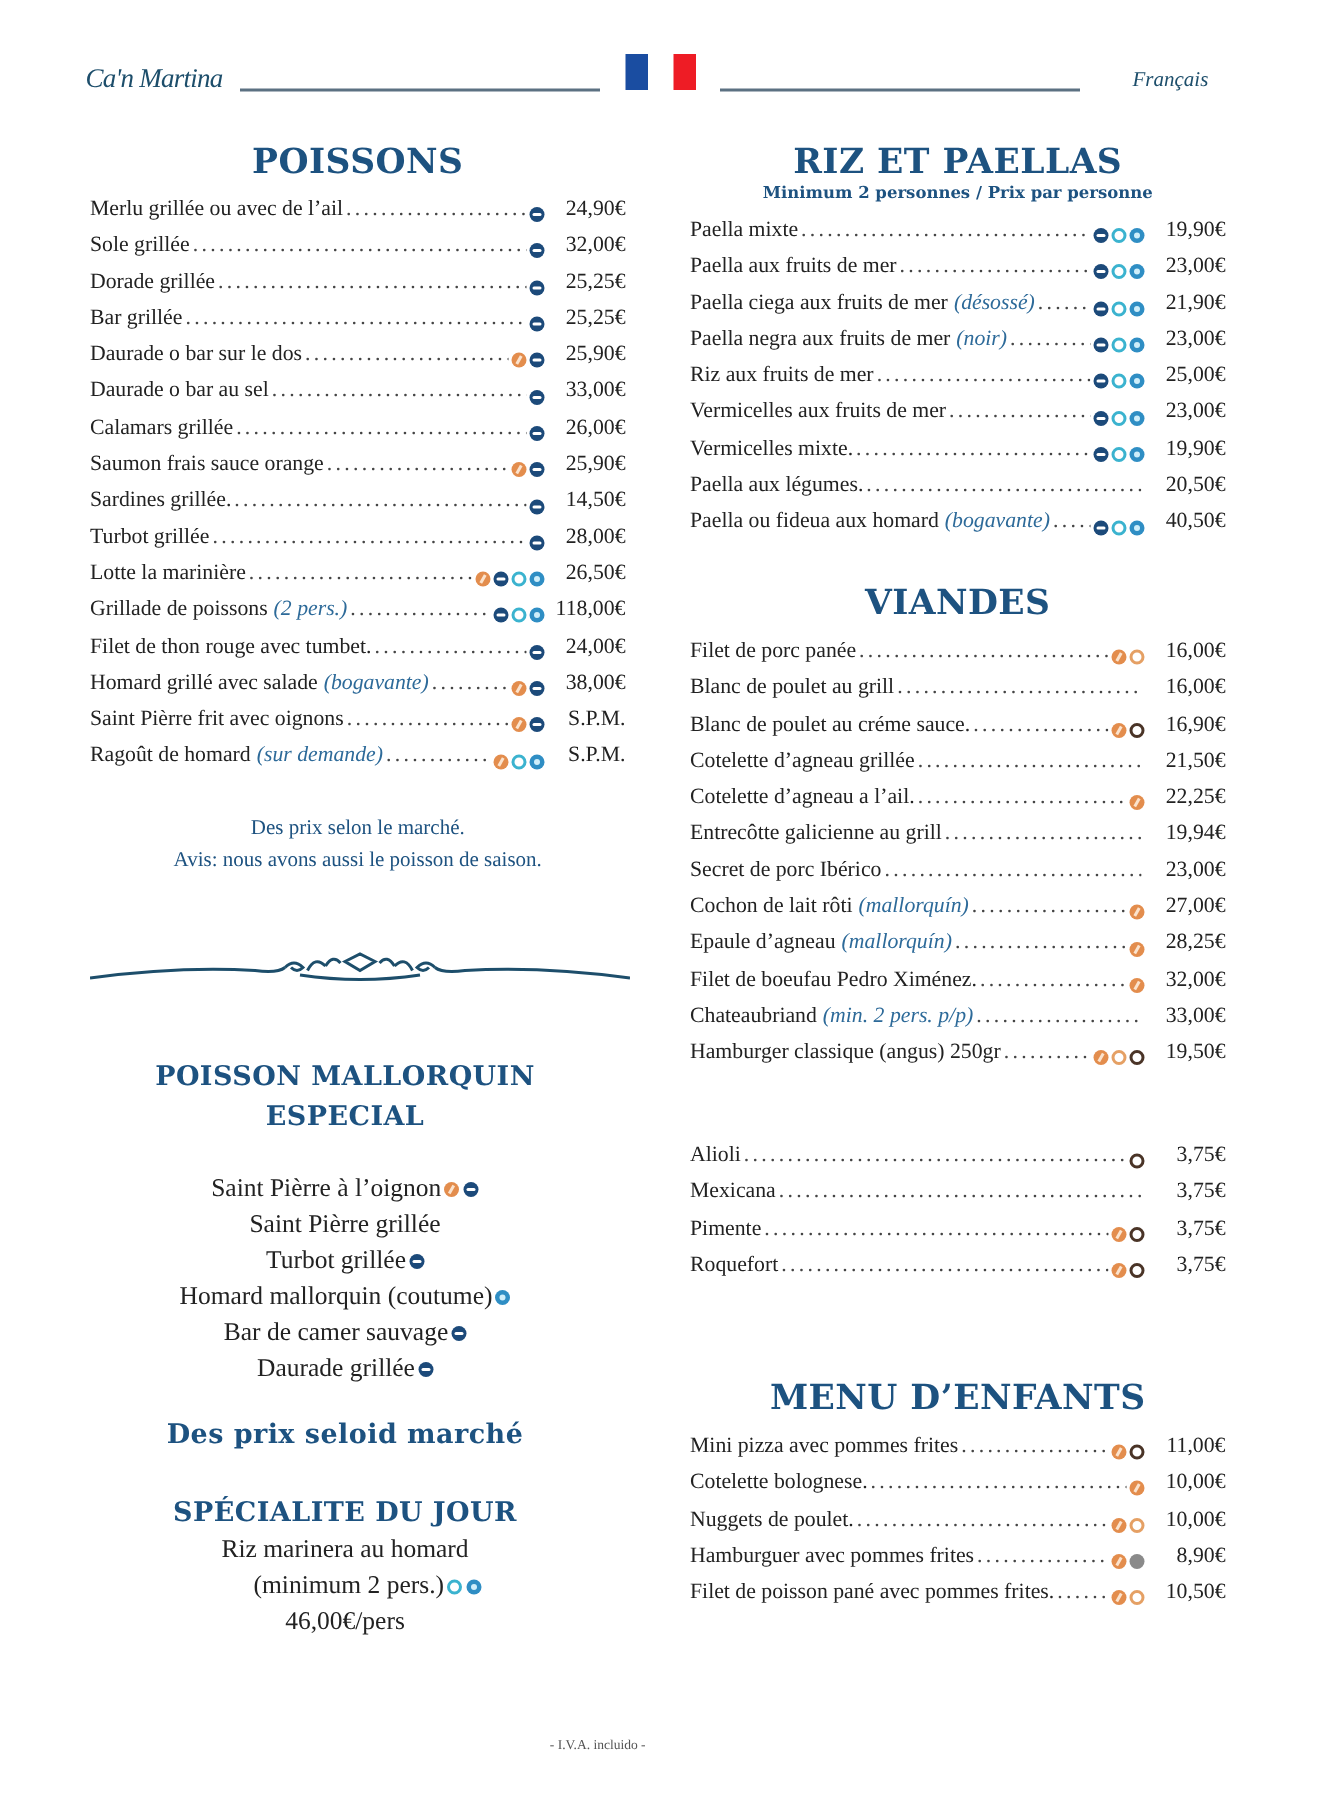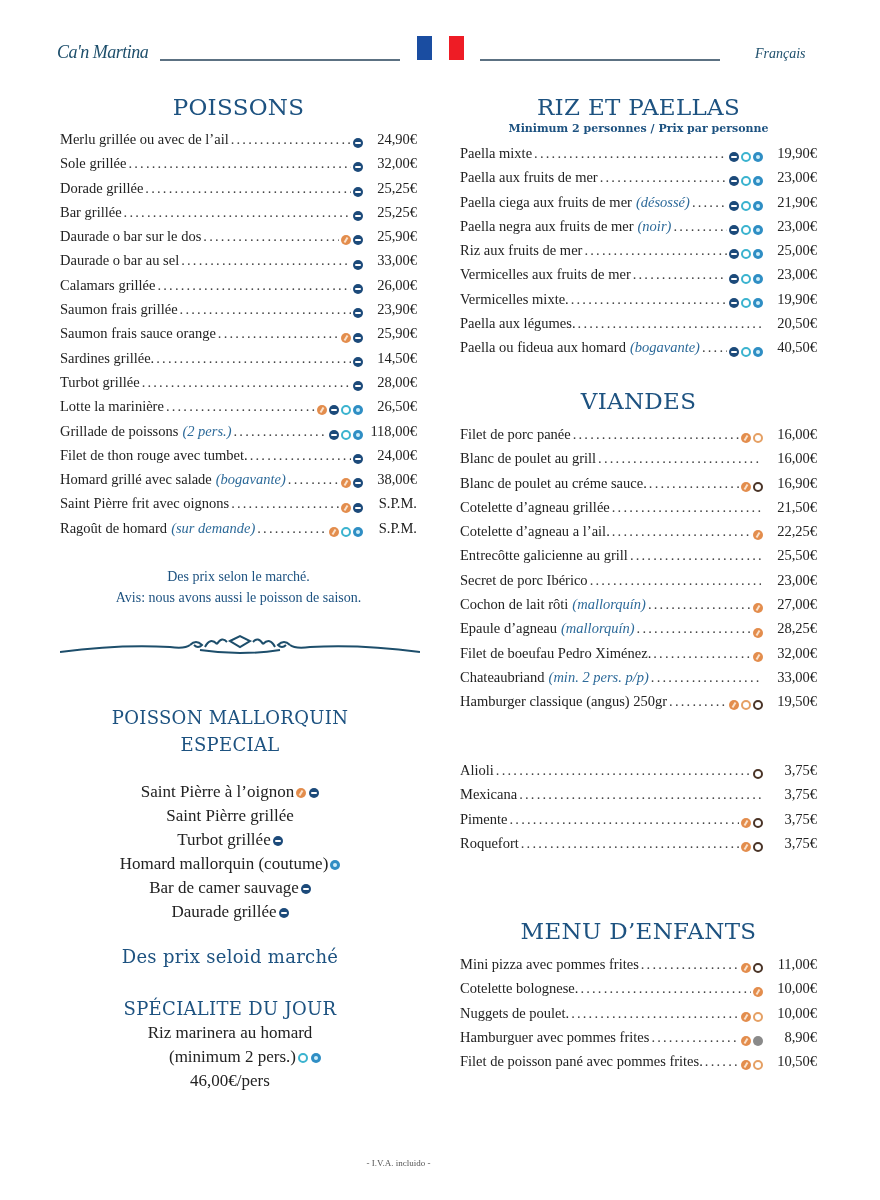--- a/index.html
+++ b/index.html
@@ -12,21 +12,21 @@
   .hdr-line.l { left: 160px; width: 240px; }
   .hdr-line.r { left: 480px; width: 240px; }
   .flag-blue { position: absolute; left: 417px; top: 36px; width: 15px; height: 24px; background: #1a4da1; }
   .flag-red { position: absolute; left: 449px; top: 36px; width: 15px; height: 24px; background: #ee1c25; }
   .hdr-lang { position: absolute; left: 755px; top: 46px; font-family: "Liberation Serif", serif; font-style: italic; font-size: 14px; color: #1d4e6b; }
 
   .col { position: absolute; }
   .col.left { left: 60px; width: 357px; }
   .col.right { left: 460px; width: 357px; }
 
-  .sec-title { font-family: "DejaVu Serif", serif; font-weight: normal; color: #1d5280; text-align: center; letter-spacing: 0.3px; }
+  .sec-title { font-family: "DejaVu Serif", serif; font-weight: bold; color: #1d5280; text-align: center; letter-spacing: 0.3px; }
   .sec-sub { font-family: "DejaVu Serif", serif; font-weight: bold; color: #1d5280; text-align: center; font-size: 11px; }
 
   .items { list-style: none; }
   .item { display: flex; align-items: baseline; height: 24.3px; font-family: "Liberation Serif", serif; font-size: 14.5px; color: #222; white-space: nowrap; }
   .item .name { flex: 0 0 auto; }
   .item .note { font-style: italic; color: #2d6a99; margin-left: 4px; }
   .item .dots { flex: 1 1 auto; overflow: hidden; margin: 0 2px; color: #444; letter-spacing: 2.2px; }
   .item .dots::after { content: "................................................................................................"; }
   .item .icons { flex: 0 0 auto; display: inline-flex; gap: 2px; align-items: center; align-self: center; margin-right: 4px; }
   .item .price { flex: 0 0 50px; text-align: right; }
@@ -116,28 +116,20 @@
       </li>
       <li class="item">
         <span class="name">Calamars grillée</span>
         <span class="dots"></span>
         <span class="icons">
           <span class="ico fish"></span>
         </span>
         <span class="price">26,00€</span>
       </li>
       <li class="item">
-        <span class="name">Saumon frais grillée</span>
-        <span class="dots"></span>
-        <span class="icons">
-          <span class="ico fish"></span>
-        </span>
-        <span class="price">23,90€</span>
-      </li>
-      <li class="item">
         <span class="name">Saumon frais sauce orange</span>
         <span class="dots"></span>
         <span class="icons">
           <span class="ico gluten"></span>
           <span class="ico fish"></span>
         </span>
         <span class="price">25,90€</span>
       </li>
       <li class="item">
         <span class="name">Sardines grillée.</span>
@@ -404,21 +396,21 @@
         <span class="dots"></span>
         <span class="icons">
           <span class="ico gluten"></span>
         </span>
         <span class="price">22,25€</span>
       </li>
       <li class="item">
         <span class="name">Entrecôtte galicienne au grill</span>
         <span class="dots"></span>
         <span class="icons"></span>
-        <span class="price">25,50€</span>
+        <span class="price">19,94€</span>
       </li>
       <li class="item">
         <span class="name">Secret de porc Ibérico</span>
         <span class="dots"></span>
         <span class="icons"></span>
         <span class="price">23,00€</span>
       </li>
       <li class="item">
         <span class="name">Cochon de lait rôti</span>
         <span class="note">(mallorquín)</span>

